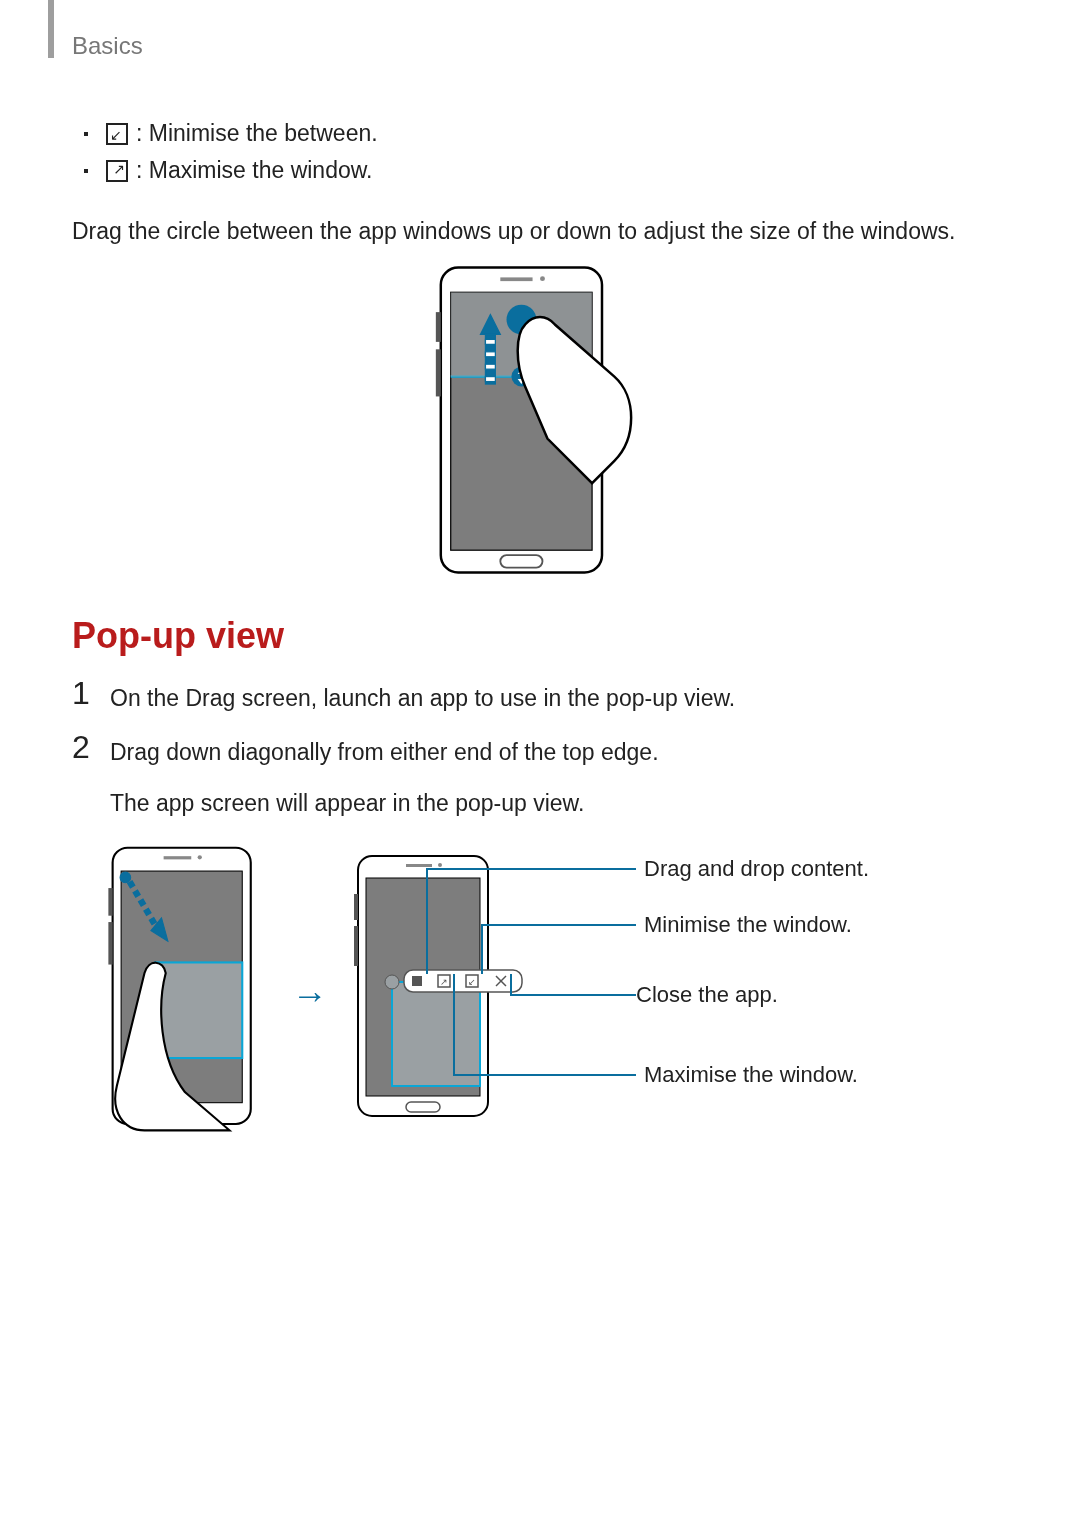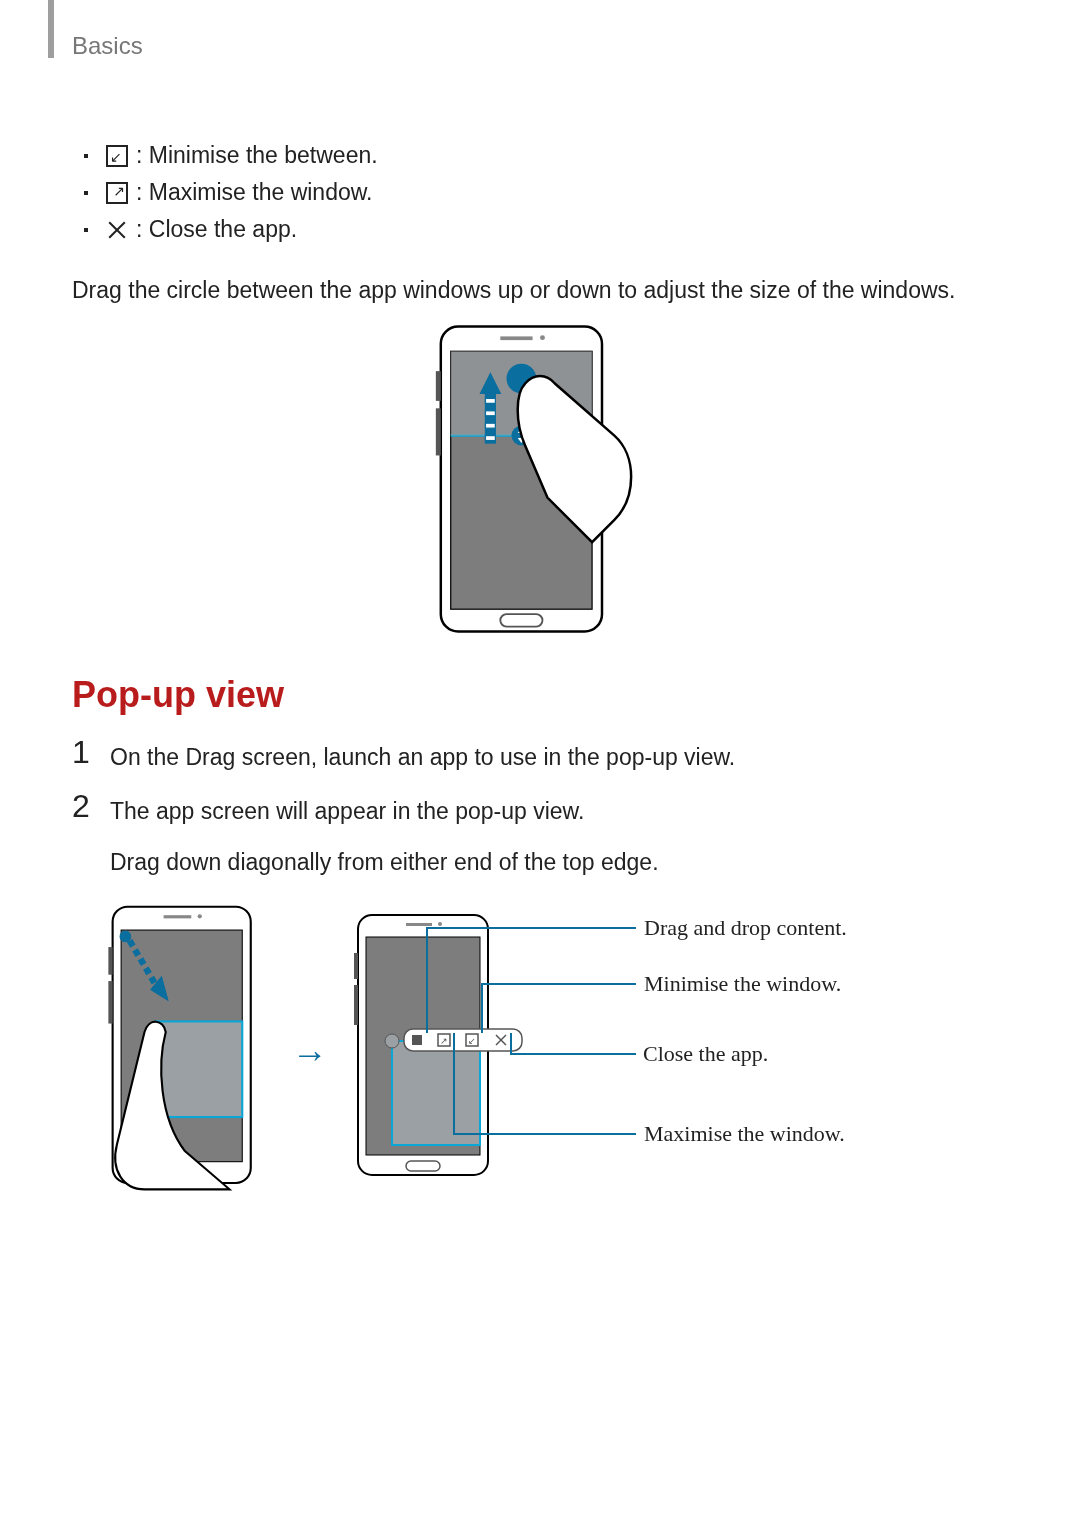--- a/index.html
+++ b/index.html
@@ -7,21 +7,21 @@
     padding: 0;
     background: #fff;
     font-family: "Segoe UI", "Helvetica Neue", Arial, sans-serif;
     color: #222;
   }
   .page {
     width: 1080px;
     height: 1527px;
     position: relative;
     box-sizing: border-box;
-    padding: 52px 72px 50px 72px;
+    padding: 30px 72px 50px 72px;
   }
   .header-rule {
     position: absolute;
     top: 0;
     left: 48px;
     width: 6px;
     height: 58px;
     background: #9e9e9e;
   }
   .chapter {
@@ -168,21 +168,20 @@
   .callouts .line-v {
     position: absolute;
     width: 2px;
     background: #0a6e9e;
   }
   .callouts .lbl {
     position: absolute;
     font-size: 22px;
     color: #222;
     white-space: nowrap;
-    font-family: Liberation Serif, serif;
   }
 
   .page-number {
     position: absolute;
     bottom: 34px;
     left: 0;
     width: 100%;
     text-align: center;
     font-size: 22px;
     color: #555;
@@ -205,25 +204,20 @@
         </span>
         <span>: Minimise the between.</span>
       </li>
       <li>
         <span class="dot"></span>
         <span class="icon-box framed maximise">
           <span class="arrow">↗</span>
         </span>
         <span>: Maximise the window.</span>
       </li>
-      <li>
-        <span class="dot"></span>
-        <span class="close-x"></span>
-        <span>: Close the app.</span>
-      </li>
     </ul>
 
     <p class="body">Drag the circle between the app windows up or down to adjust the size of the windows.</p>
 
     <div class="fig-center">
 
       <svg width="260" height="310" viewBox="0 0 180 250">
         <rect x="10" y="2" rx="14" ry="14" width="130" height="246" fill="#fff" stroke="#000" stroke-width="2"></rect>
         <rect x="18" y="22" width="114" height="208" fill="#7d7d7d" stroke="#000" stroke-width="1"></rect>
 
@@ -259,22 +253,22 @@
 
     <h1 class="section">Pop-up view</h1>
 
     <ol class="steps">
       <li>
         <span class="num">1</span>
         <p class="body">On the Drag screen, launch an app to use in the pop-up view.</p>
       </li>
       <li>
         <span class="num">2</span>
+        <p class="body">Drag down diagonally from either end of the top edge.</p>
         <p class="body">The app screen will appear in the pop-up view.</p>
-        <p class="body">Drag down diagonally from either end of the top edge.</p>
       </li>
     </ol>
 
     <div class="fig-row">
 
       <div class="phone">
         <svg width="170" height="290" viewBox="0 0 160 270">
           <rect x="10" y="2" rx="14" ry="14" width="130" height="260" fill="#fff" stroke="#000" stroke-width="2"></rect>
           <rect x="18" y="24" width="114" height="218" fill="#7d7d7d" stroke="#000" stroke-width="1"></rect>
           <rect x="58" y="10" width="26" height="3" fill="#888"></rect>
@@ -338,21 +332,21 @@
         <div class="line-v" style="left:-130px; top:24px; height:106px;"></div>
         <div class="line-h" style="left:-130px; top:24px; width:210px;"></div>
         <span class="lbl" style="left:88px; top:12px;">Drag and drop content.</span>
 
         <div class="line-v" style="left:-75px; top:80px; height:50px;"></div>
         <div class="line-h" style="left:-75px; top:80px; width:155px;"></div>
         <span class="lbl" style="left:88px; top:68px;">Minimise the window.</span>
 
         <div class="line-v" style="left:-46px; top:130px; height:20px;"></div>
         <div class="line-h" style="left:-46px; top:150px; width:126px;"></div>
-        <span class="lbl" style="left:87px; top:138px;">Close the app.</span>
+        <span class="lbl" style="left:80px; top:138px;">Close the app.</span>
 
         <div class="line-v" style="left:-103px; top:130px; height:100px;"></div>
         <div class="line-h" style="left:-103px; top:230px; width:183px;"></div>
         <span class="lbl" style="left:88px; top:218px;text-align:right;">Maximise the window.</span>
       </div>
 
     </div>
 
   </div>
 

